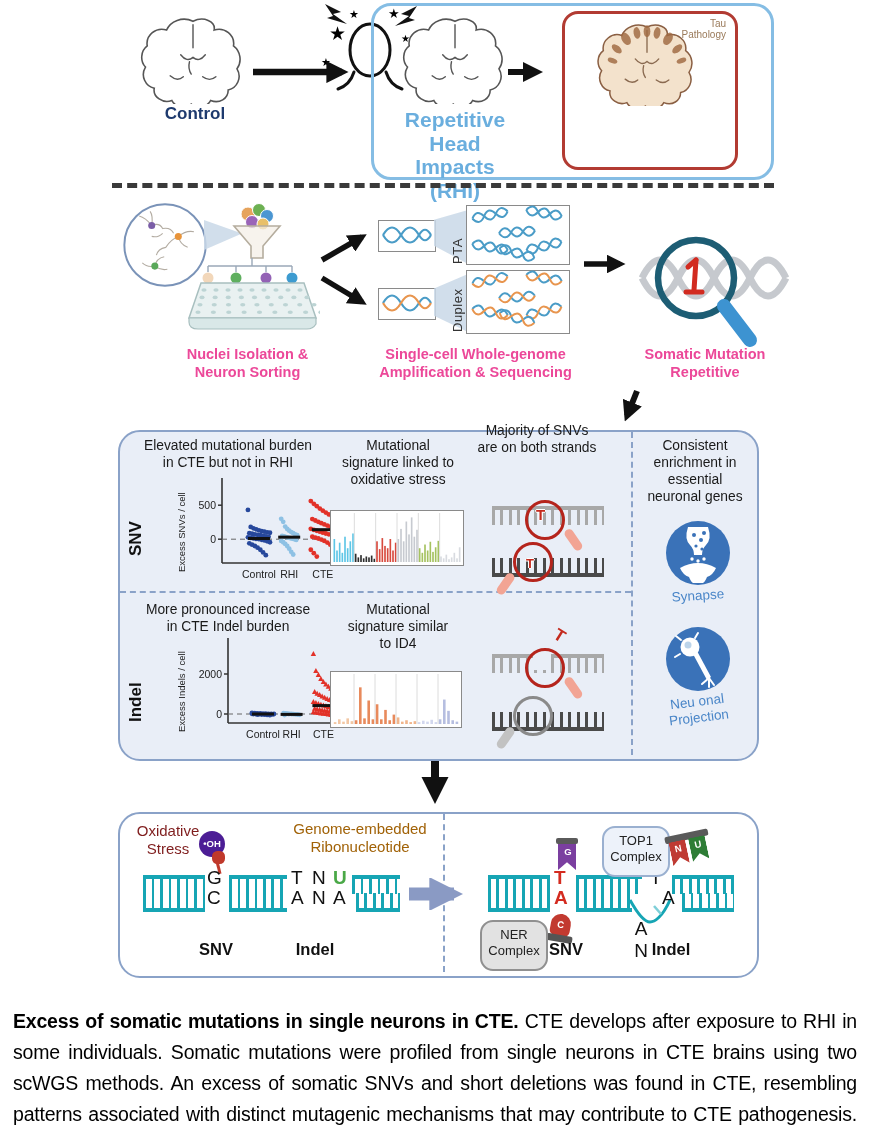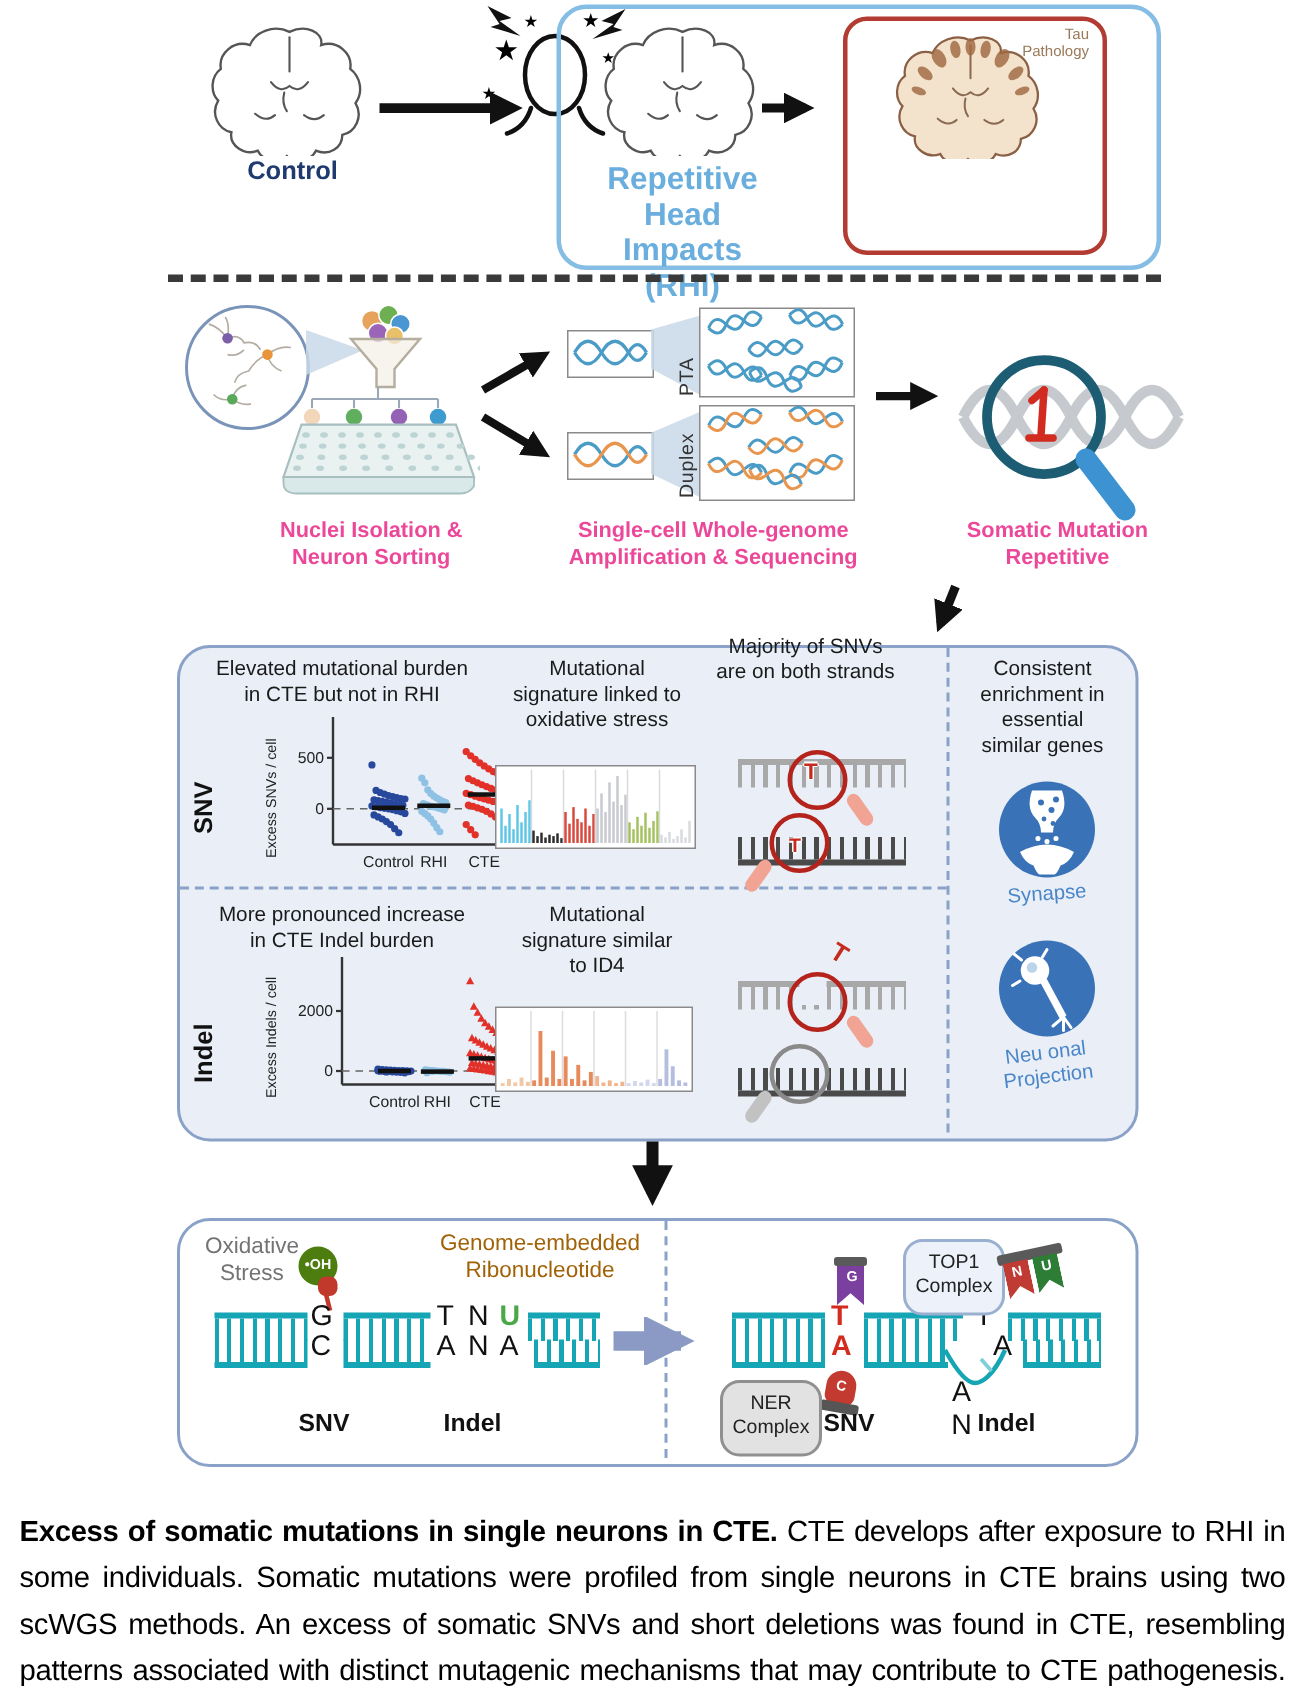--- a/index.html
+++ b/index.html
@@ -38,21 +38,21 @@
   .cmbB{height:15px;border-bottom:4.5px solid currentColor;
         background:repeating-linear-gradient(90deg,currentColor 0 2.8px,transparent 2.8px 8.5px);}
   .teal{color:#16a5b4;}
   .gray-strand{color:#a8a8a8;}
   .dark-strand{color:#4a4a4a;}
   .halo{text-shadow:1px 0 0 #fff,-1px 0 0 #fff,0 1px 0 #fff,0 -1px 0 #fff;}
   .lens{border-radius:50%;background:transparent;}
   .handle{border-radius:5px;transform-origin:top center;}
   
   .mech{background:#fff;border:2.5px solid #8aa2c8;border-radius:22px;}
-  .gray-txt{color:#737373;font-size:15px;line-height:1.18;}
+  .gray-txt{color:#7f1d1d;font-size:15px;line-height:1.18;}
   .green-txt{color:#a16207;font-size:15px;line-height:1.18;}
   .base{font-size:19px;color:#111;}
   .base-red{color:#d42b1f;font-weight:bold;}
   .base-green{color:#4aa847;font-weight:bold;}
   .cplx{border-radius:13px;font-size:13px;color:#222;text-align:center;line-height:1.25;padding-top:5px;}
   .flag{clip-path:polygon(0 0,100% 0,100% 100%,50% 70%,0 100%);}
   .flag-letter{position:absolute;width:100%;text-align:center;top:3px;color:#fff;font-size:9.5px;font-weight:bold;}
   .mech-lbl{font-size:16.5px;font-weight:bold;}
   
   #caption{position:absolute;left:13px;right:13px;top:986px;font-size:19.5px;line-height:1.6;
@@ -655,21 +655,21 @@
     <div class="abs lens" style="left:39px;top:20px;width:34px;height:34px;border:3px solid #b5241c"></div>
     <div class="abs handle" style="left:76px;top:50px;width:9px;height:24px;background:#f2a494;transform:rotate(-35deg)"></div>
     <div class="abs cmbB dark-strand" style="left:6px;top:84px;width:112px"></div>
     <div class="abs lens" style="left:27px;top:68px;width:34px;height:34px;border:3px solid #8a8a8a"></div>
     <div class="abs handle" style="left:22px;top:100px;width:9px;height:24px;background:#c2c2c2;transform:rotate(35deg)"></div>
   </div>
 
   <div class="abs ctr finding pre" style="left:637px;top:437px;width:116px">Consistent
 enrichment in
 essential
-similar genes</div>
+neuronal genes</div>
   <div class="abs bluecirc" style="left:666px;top:521px;width:64px;height:64px">
     <svg width="64" height="64" viewBox="0 0 64 64">
       <path d="M22,6 h20 q4,12 -2,18 q-4,4 -4,10 h-8 q0,-6 -4,-10 q-6,-6 -2,-18 Z" fill="#fff"></path>
       <g fill="#3a72b8">
         <circle cx="28" cy="14" r="2"></circle>
           <circle cx="35" cy="19" r="2"></circle>
           <circle cx="38" cy="12" r="2"></circle>
         <circle cx="30" cy="25" r="1.6"></circle>
           <circle cx="36" cy="28" r="1.6"></circle>
       </g>
@@ -704,21 +704,21 @@
 
   <svg class="abs" style="left:418px;top:758px" width="34" height="54">
     <line x1="17" y1="3" x2="17" y2="38" stroke="#111" stroke-width="8" marker-end="url(#ahB)"></line>
   </svg>
 
   <div class="abs mech" style="left:118px;top:812px;width:637px;height:162px"></div>
   <div class="abs vdash" style="left:443px;top:814px;height:158px"></div>
 
   <div class="abs ctr gray-txt pre" style="left:128px;top:822px;width:80px">Oxidative
 Stress</div>
-  <div class="abs" style="left:199px;top:831px;width:26px;height:26px;border-radius:50%;background:#4d7c0f;color:#fff;font-size:9.5px;font-weight:bold;text-align:center;line-height:26px">•OH</div>
+  <div class="abs" style="left:199px;top:831px;width:26px;height:26px;border-radius:50%;background:#4c1d95;color:#fff;font-size:9.5px;font-weight:bold;text-align:center;line-height:26px">•OH</div>
   <div class="abs ctr green-txt pre" style="left:285px;top:820px;width:150px">Genome-embedded
 Ribonucleotide</div>
 
   <div class="abs" style="left:217px;top:861px;width:2.5px;height:13px;background:#c0392b;transform:rotate(-14deg)"></div>
   <div class="abs" style="left:212px;top:851px;width:13px;height:13px;border-radius:40%;background:#c0392b"></div>
 
   <div class="abs cmbT teal" style="left:143px;top:875px;width:62px"></div>
   <span class="abs base" style="left:207px;top:867px">G</span>
   <div class="abs cmbT teal" style="left:229px;top:875px;width:58px"></div>
   <span class="abs base" style="left:291px;top:867px">T</span>

